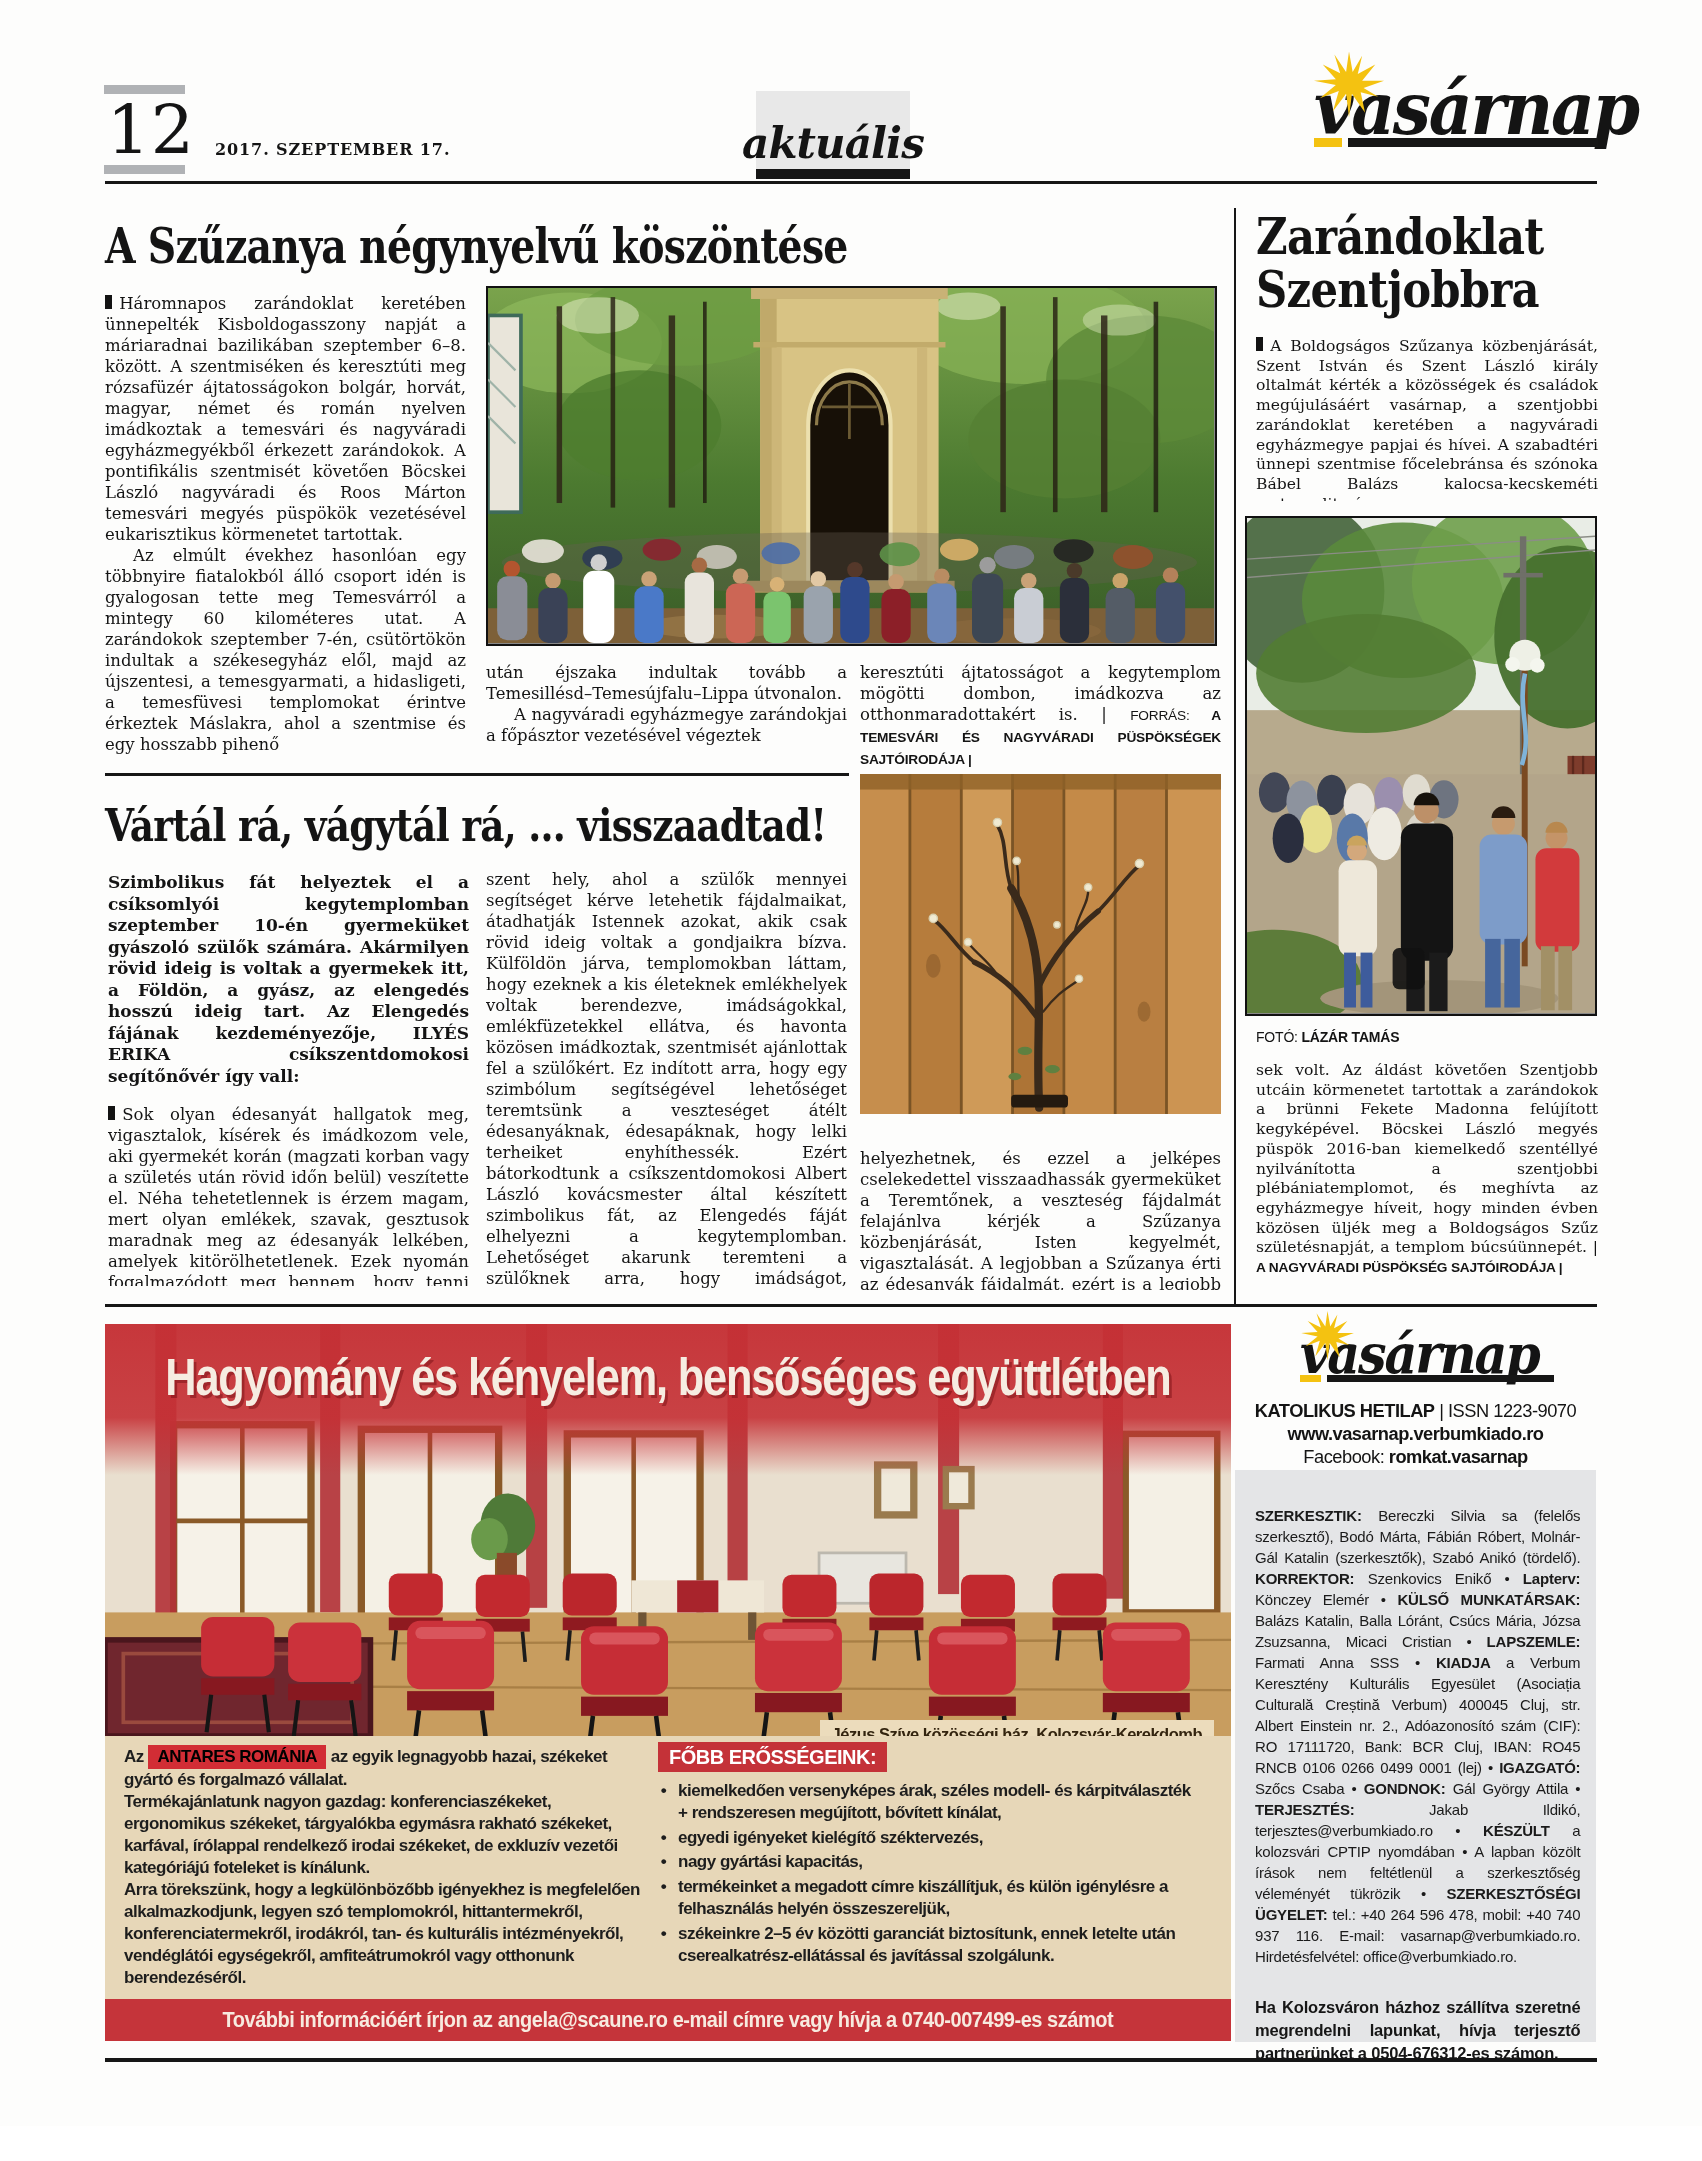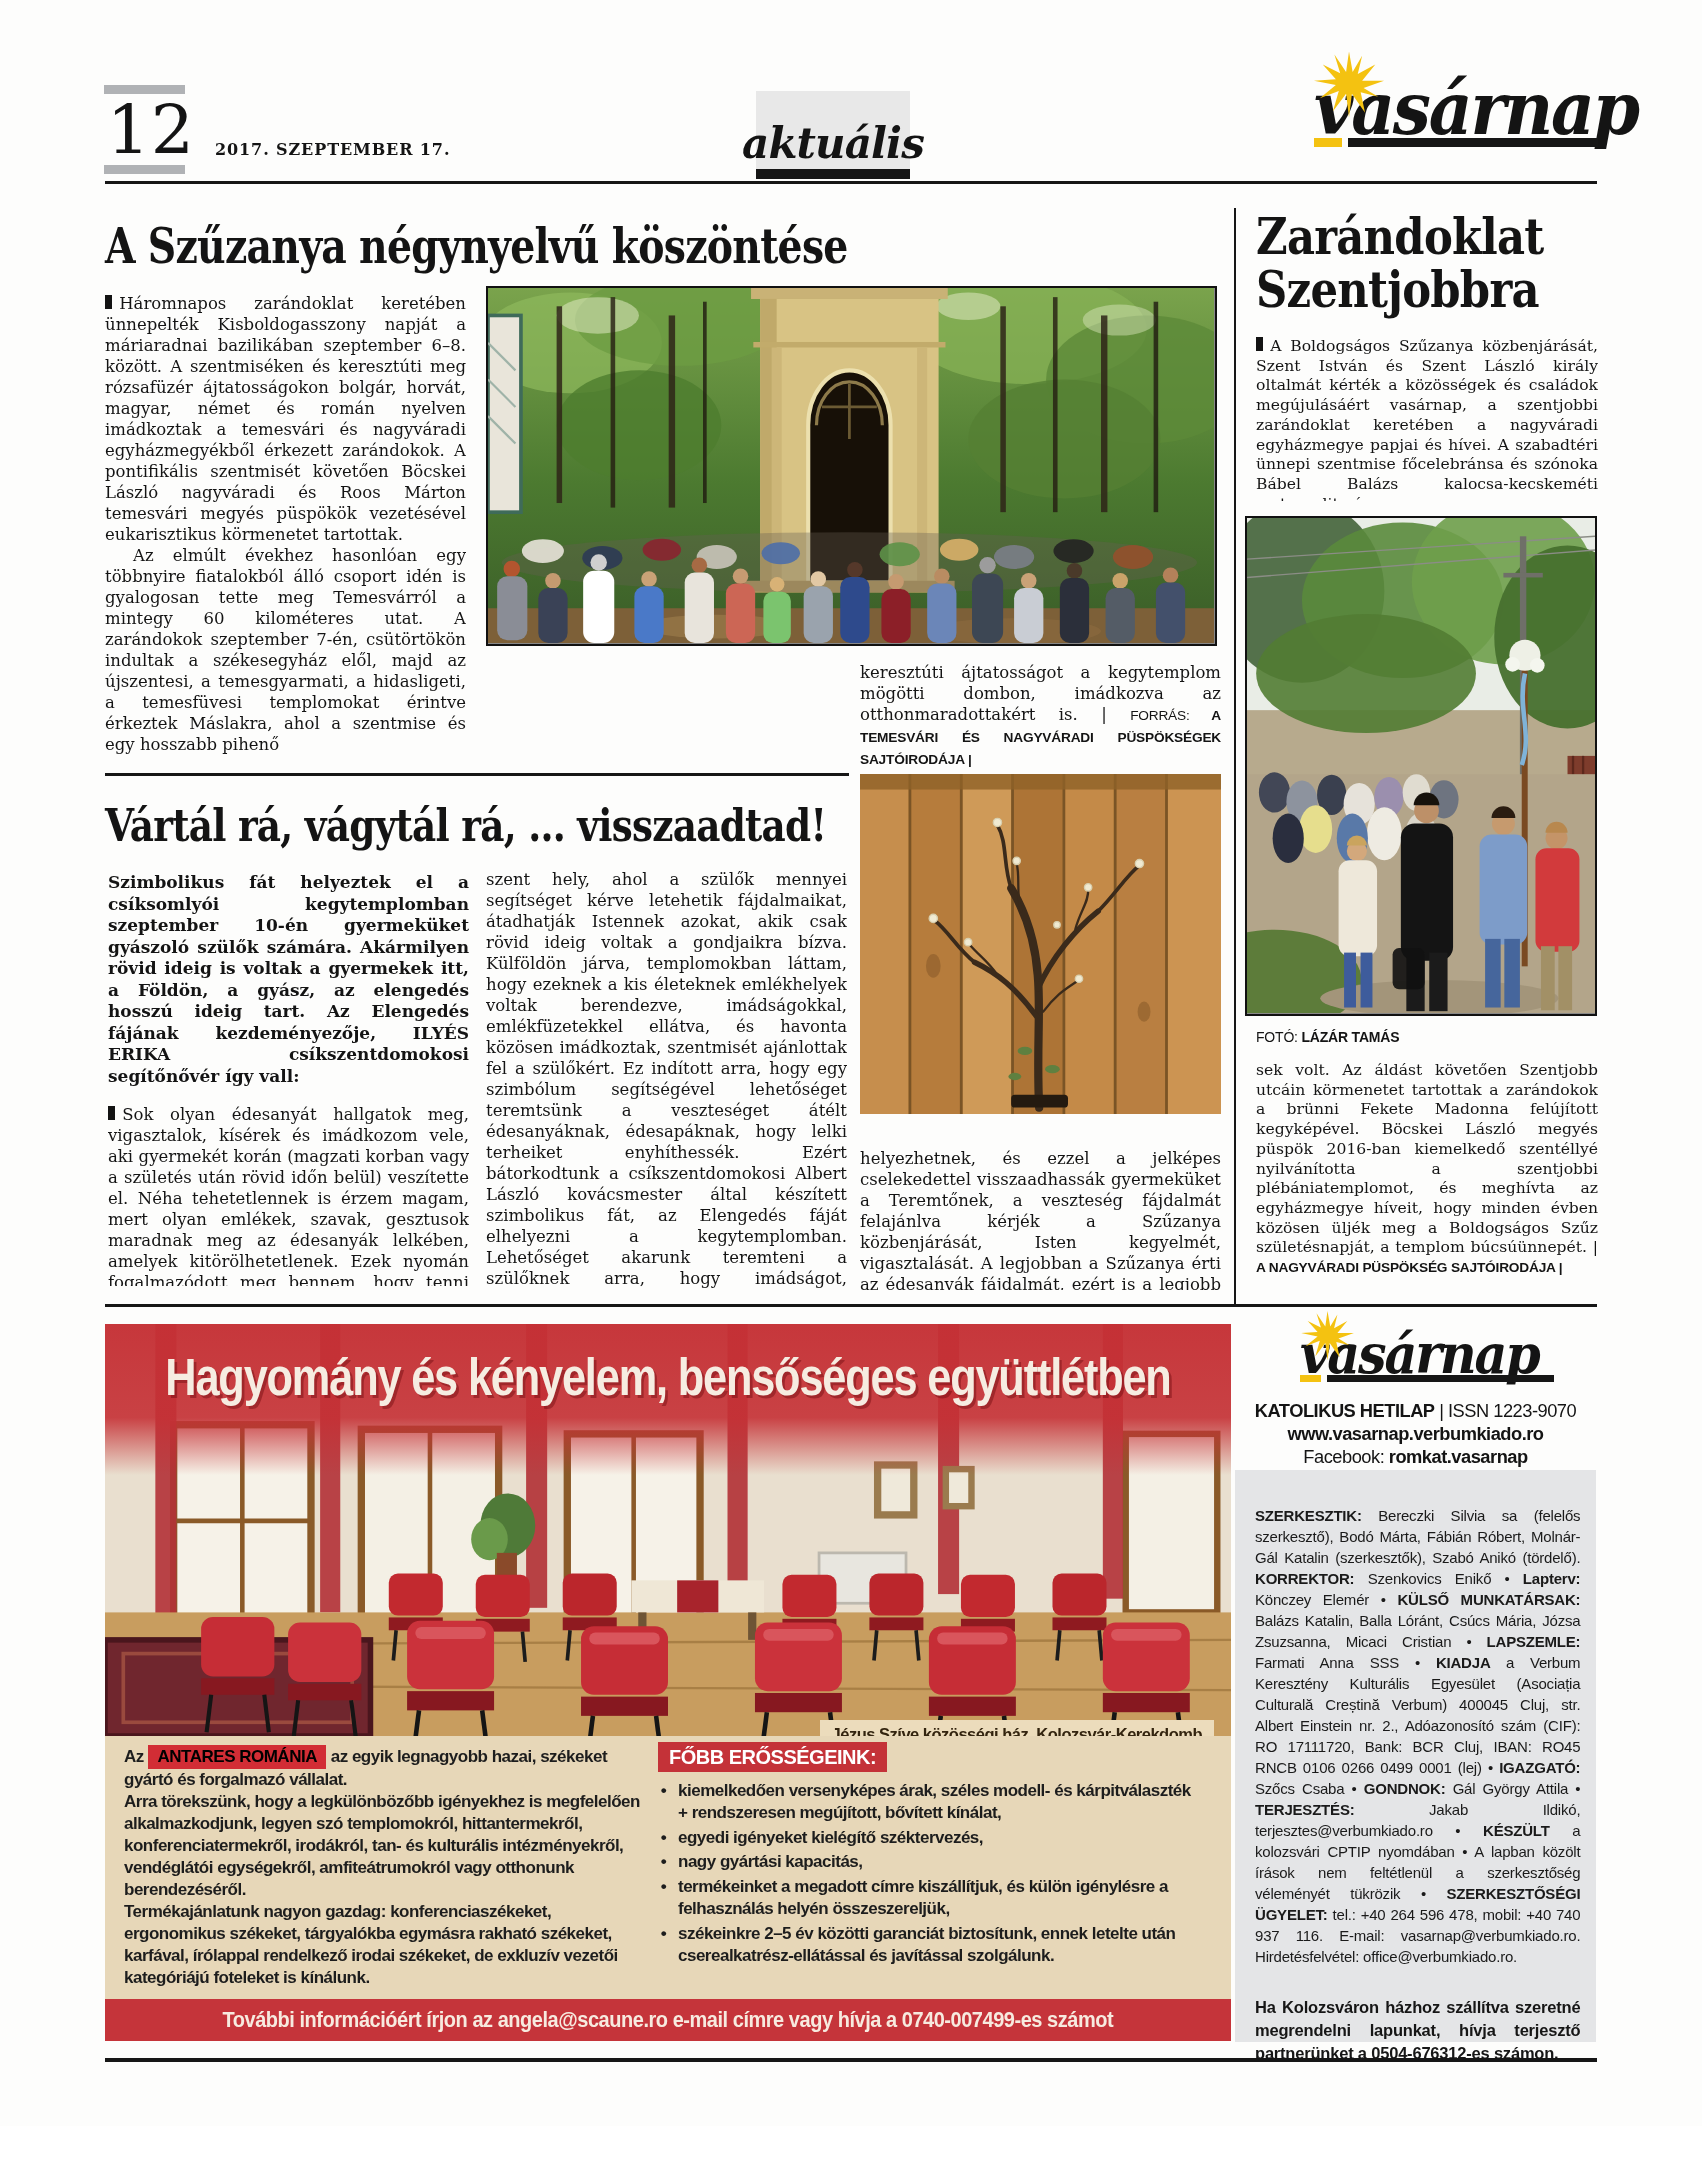--- a/index.html
+++ b/index.html
@@ -244,20 +244,24 @@
           <rect x="1460" y="644" width="64" height="132" rx="22" fill="#43506b"></rect>
         </g>
     </svg>
   </div>
 
   <div class="abs bodycol" style="left:105px;top:293px;width:361px;height:467px;">
     <p><span class="pmark"></span><span>Háromnapos zarándoklat keretében ünnepelték Kisboldogasszony napját a máriaradnai bazilikában szeptember 6–8. között. A szentmiséken és keresztúti meg rózsafüzér ájtatosságokon bolgár, horvát, magyar, német és román nyelven imádkoztak a temesvári és nagyváradi egyházmegyékből érkezett zarándokok. A pontifikális szentmisét követően Böcskei László nagyváradi és Roos Márton temesvári megyés püspökök vezetésével eukarisztikus körmenetet tartottak.</span></p>
     <p class="ind">Az elmúlt évekhez hasonlóan egy többnyire fiatalokból álló csoport idén is gyalogosan tette meg Temesvárról a mintegy 60 kilométeres utat. A zarándokok szeptember 7-én, csütörtökön indultak a székesegyház elől, majd az újszentesi, a temesgyarmati, a hidasligeti, a temesfüvesi templomokat érintve érkeztek Máslakra, ahol a szentmise és egy hosszabb pihenő</p>
   </div>
 
+  <div class="abs bodycol" style="left:486px;top:662px;width:361px;height:96px;">
+    <p>után éjszaka indultak tovább a Temesillésd–Temesújfalu–Lippa útvonalon.</p>
+    <p class="ind">A nagyváradi egyházmegye zarándokjai a főpásztor vezetésével végeztek</p>
+  </div>
 
   <div class="abs bodycol" style="left:860px;top:662px;width:361px;height:105px;">
     <p><span>keresztúti ájtatosságot a kegytemplom mögötti dombon, imádkozva az otthonmaradottakért is. | </span><span class="credit-label">FORRÁS: </span><span class="credit">A TEMESVÁRI ÉS NAGYVÁRADI PÜSPÖKSÉGEK SAJTÓIRODÁJA |</span></p>
   </div>
 
   <div class="abs hrule" style="left:105px;top:773px;width:744px;height:2.7px;"></div>
 
   <div class="abs hl hl2" style="left:105px;top:803px;font-size:44px;line-height:46px;">Vártál rá, vágytál rá, ... visszaadtad!</div>
 
   <div class="abs photo-frame" style="left:860px;top:774px;width:361px;height:340px;border:none;">
@@ -555,22 +559,22 @@
       </svg>
       <div class="ad-band"></div>
       <div class="ad-headline">Hagyomány és kényelem, bensőséges együttlétben</div>
     </div>
 
     <div class="ad-caption">Jézus Szíve közösségi ház, Kolozsvár-Kerekdomb</div>
 
     <div class="ad-info">
       <div class="ad-copy">
         <span>Az</span><span class="antares-chip">ANTARES ROMÁNIA</span><span>az egyik legnagyobb hazai, székeket gyártó és forgalmazó vállalat.</span>
+        <div>Termékajánlatunk nagyon gazdag: konferenciaszékeket, ergonomikus székeket, tárgyalókba egymásra rakható székeket, karfával, írólappal rendelkező irodai székeket, de exkluzív vezetői kategóriájú foteleket is kínálunk.</div>
         <div>Arra törekszünk, hogy a legkülönbözőbb igényekhez is megfelelően alkalmazkodjunk, legyen szó templomokról, hittantermekről, konferenciatermekről, irodákról, tan- és kulturális intézményekről, vendéglátói egységekről, amfiteátrumokról vagy otthonunk berendezéséről.</div>
-        <div>Termékajánlatunk nagyon gazdag: konferenciaszékeket, ergonomikus székeket, tárgyalókba egymásra rakható székeket, karfával, írólappal rendelkező irodai székeket, de exkluzív vezetői kategóriájú foteleket is kínálunk.</div>
       </div>
       <div class="ad-right">
         <span class="strengths-title">FŐBB ERŐSSÉGEINK:</span>
         <ul class="strengths">
             <li>kiemelkedően versenyképes árak, széles modell- és kárpitválaszték + rendszeresen megújított, bővített kínálat,</li>
             <li>egyedi igényeket kielégítő széktervezés,</li>
             <li>nagy gyártási kapacitás,</li>
             <li>termékeinket a megadott címre kiszállítjuk, és külön igénylésre a felhasználás helyén összeszereljük,</li>
             <li>székeinkre 2–5 év közötti garanciát biztosítunk, ennek letelte után cserealkatrész-ellátással és javítással szolgálunk.</li>
           </ul>

